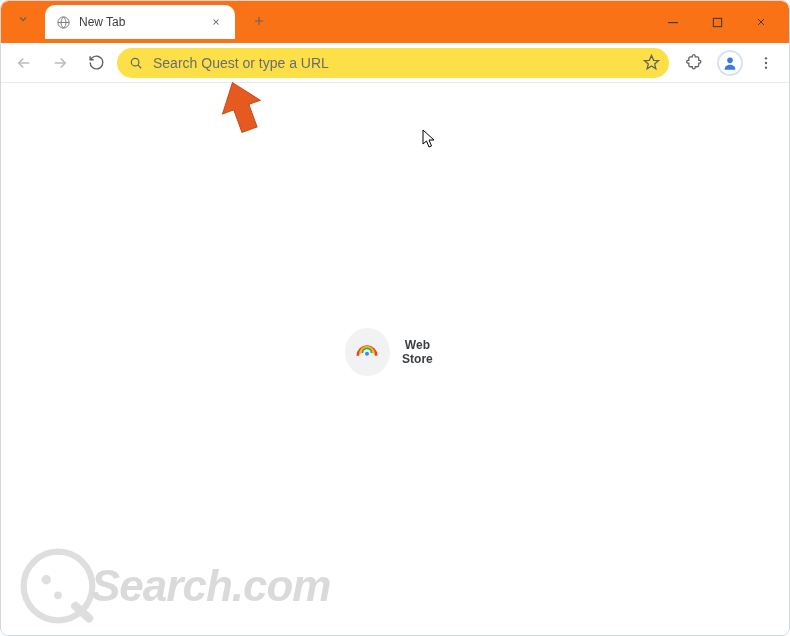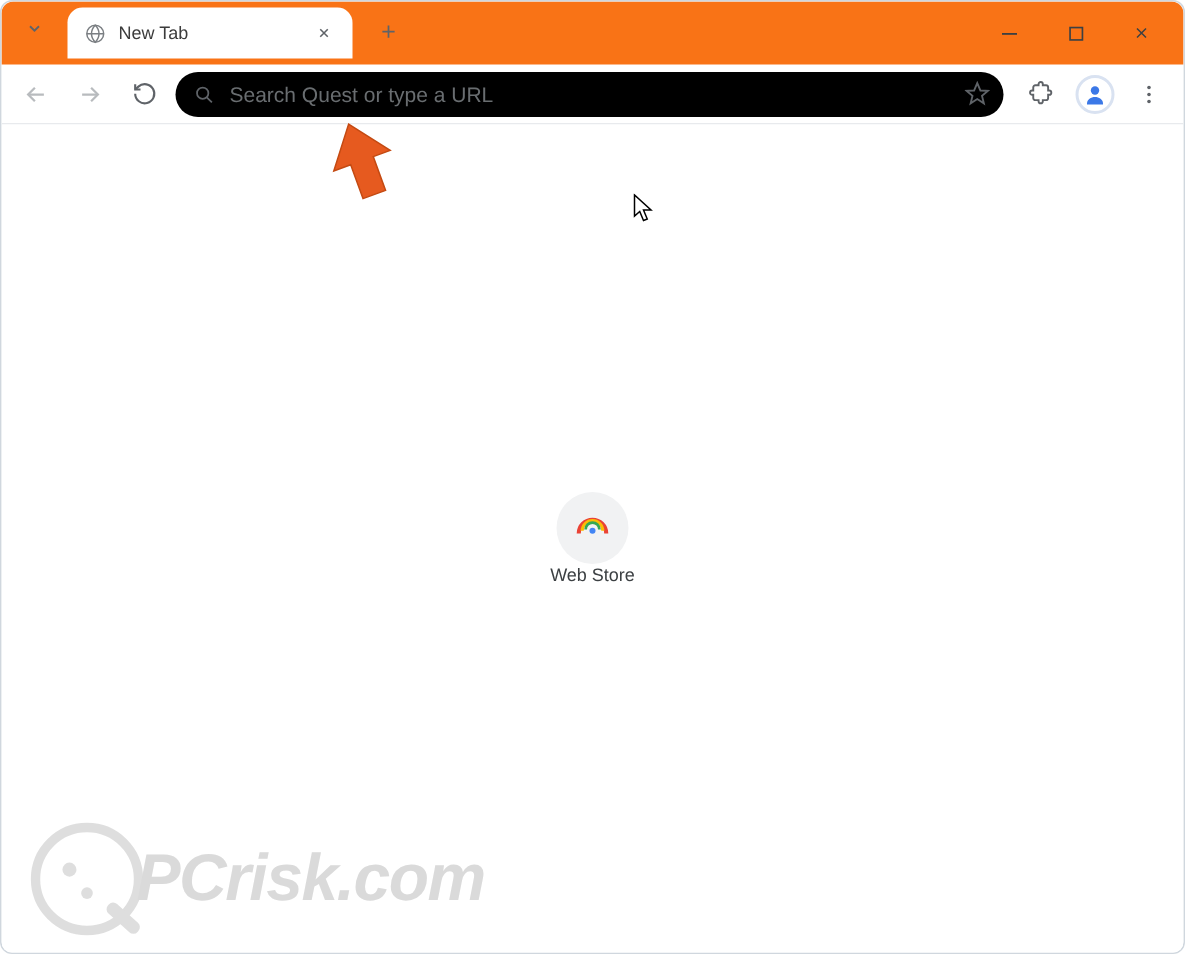--- a/index.html
+++ b/index.html
@@ -103,21 +103,21 @@
     width: 30px; height: 30px;
     display: flex; align-items: center; justify-content: center;
     color: #5f6368;
     border-radius: 50%;
   }
   .nav-btn.disabled { color: #b8bbbe; }
 
   .omnibox {
     flex: 1;
     height: 30px;
-    background: #000000;
+    background: #fde047;
     border-radius: 15px;
     display: flex;
     align-items: center;
     padding: 0 6px 0 12px;
     gap: 10px;
   }
   .omnibox svg { flex-shrink: 0; }
   .omnibox-text {
     flex: 1;
     font-size: 14px;
@@ -155,24 +155,24 @@
     height: calc(636px - 42px - 40px);
     background: #ffffff;
   }
 
   .shortcut {
     position: absolute;
     left: 50%;
     top: 245px;
     transform: translateX(-50%);
     display: flex;
-    flex-direction: column;
     align-items: center;
     gap: 0;
     width: 100px;
+    font-weight: bold;
   }
   .shortcut-circle {
     width: 48px; height: 48px;
     border-radius: 50%;
     background: #f1f2f3;
     display: flex; align-items: center; justify-content: center;
   }
   .shortcut-label {
     font-size: 12px;
     color: #3c4043;
@@ -333,21 +333,21 @@
     <div class="shortcut-label">Web Store</div>
   </div>
 
   <div class="watermark">
     <svg width="78" height="78" viewBox="0 0 100 100">
       <circle cx="50" cy="50" r="44" fill="none" stroke="#c9c9c9" stroke-width="8"></circle>
       <circle cx="35" cy="42" r="6" fill="#c9c9c9"></circle>
       <circle cx="50" cy="62" r="5" fill="#c9c9c9"></circle>
       <rect x="72" y="68" width="34" height="11" rx="5" fill="#c9c9c9" transform="rotate(42 72 68)"></rect>
     </svg>
-    <span class="watermark-text">PCrisk.com</span>
+    <span class="watermark-text">Search.com</span>
   </div>
 
 </div>
 
 <div class="arrow-annotation">
   <svg width="60" height="60" viewBox="0 0 60 60">
     <g transform="rotate(-20 30 30)">
       <polygon points="30,2 50,28 38,28 38,52 22,52 22,28 10,28" fill="#e65a1f" stroke="#c44a12" stroke-width="1"></polygon>
     </g>
   </svg>

